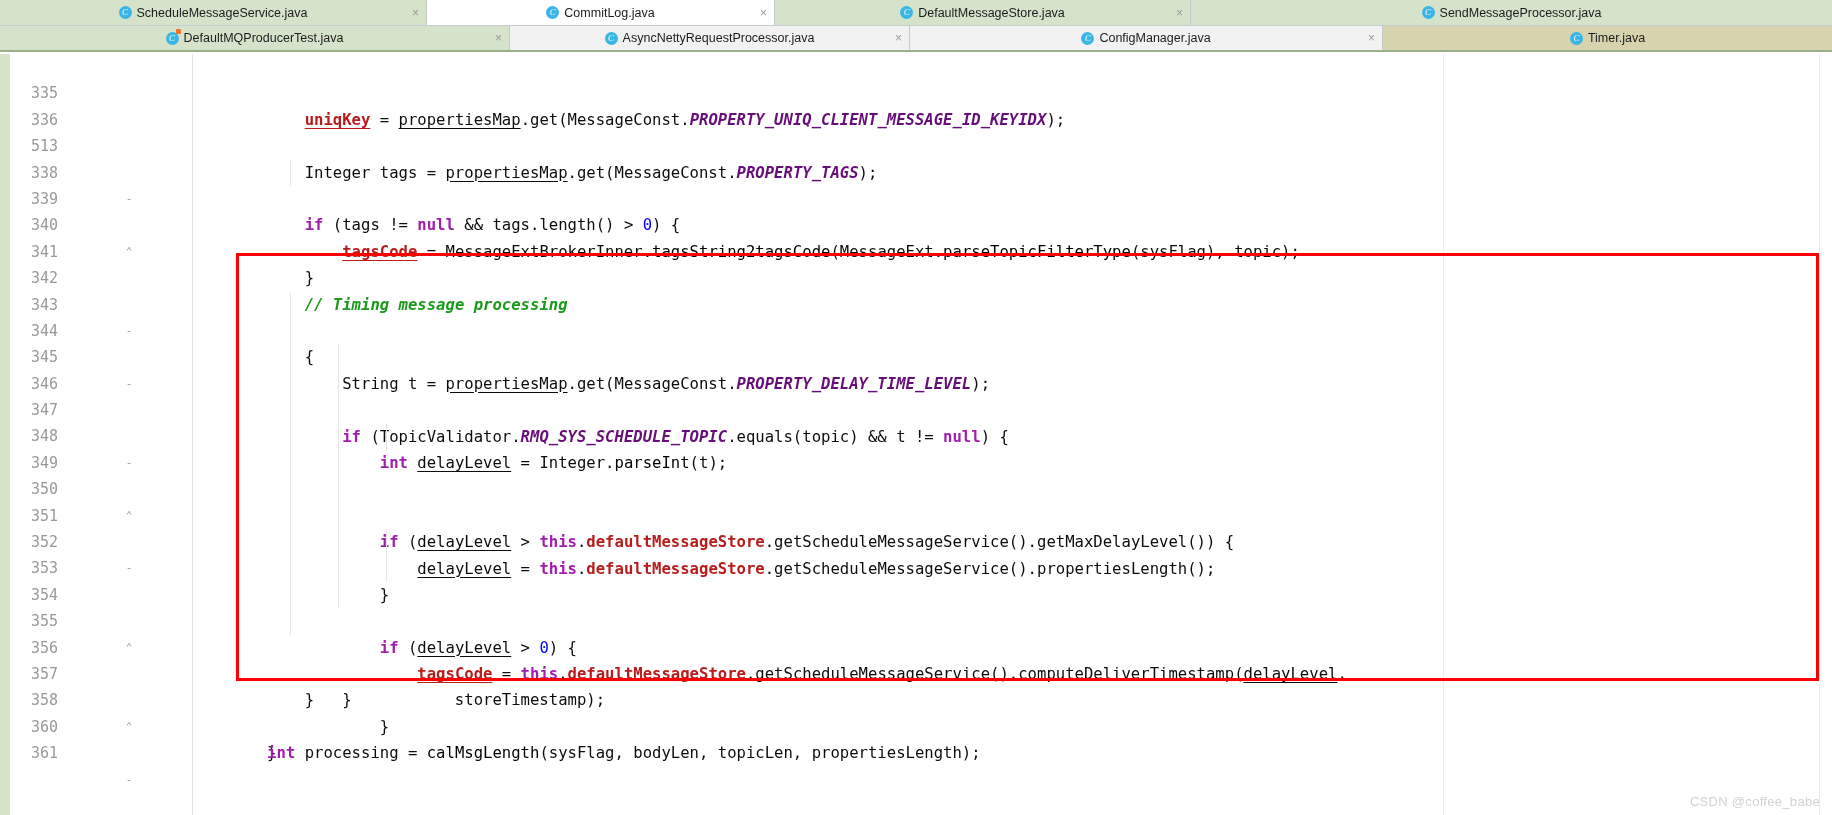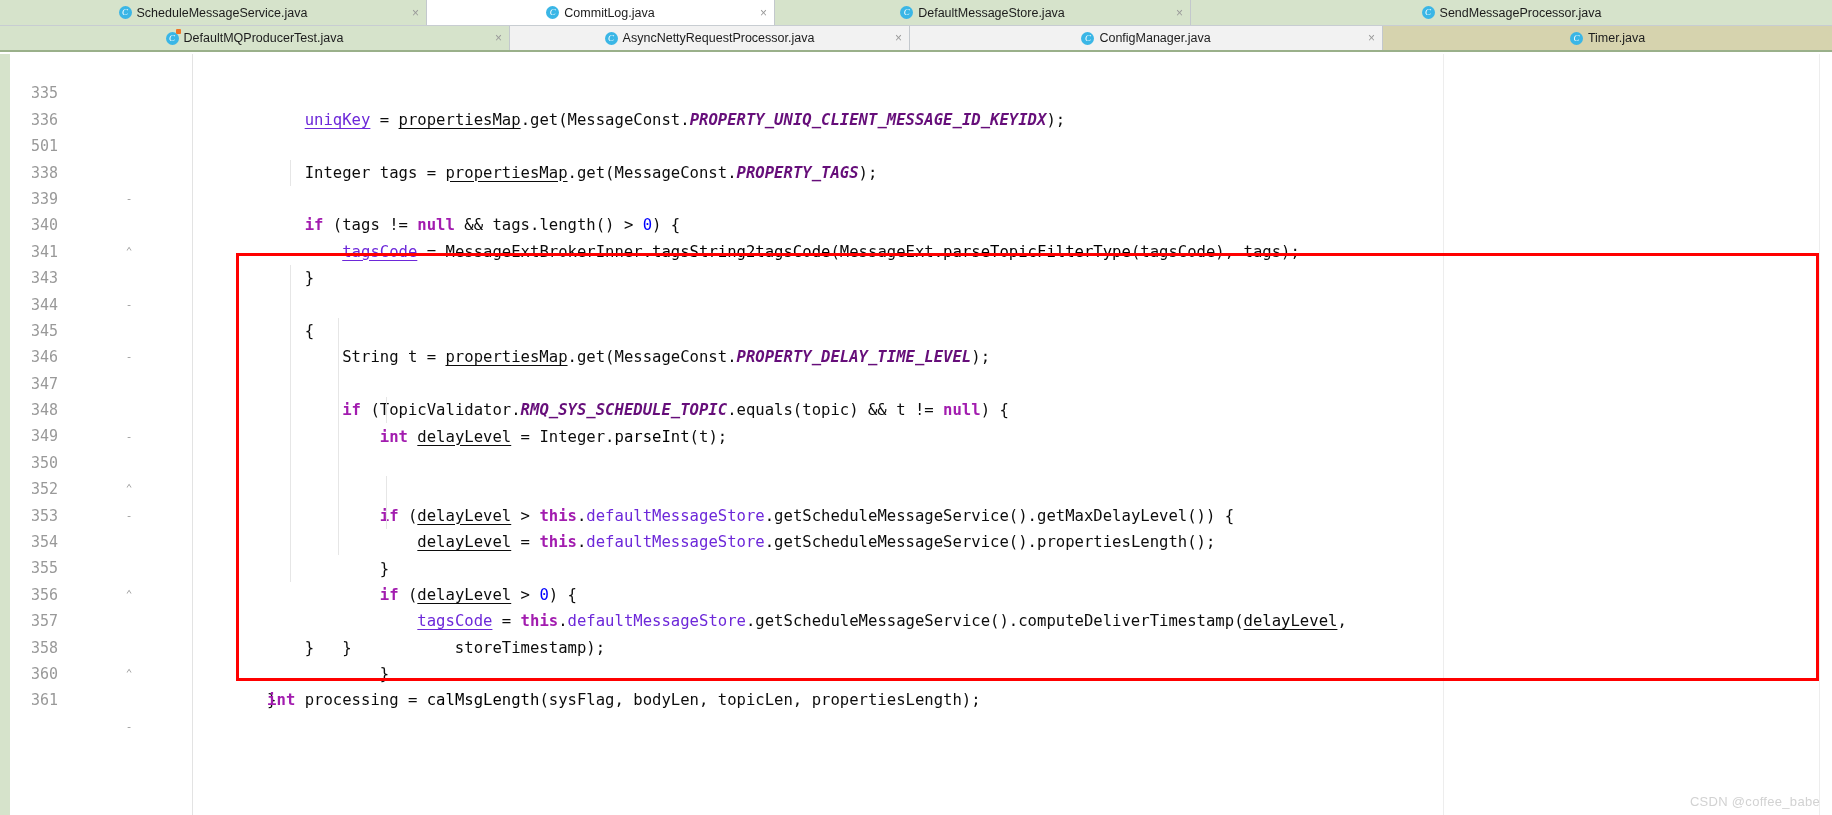--- a/index.html
+++ b/index.html
@@ -73,21 +73,21 @@
     font-family:"DejaVu Sans Mono","Liberation Mono",monospace;
     font-size:15.6px;color:#0c0c0c;
   }
 
   
   .iguide{position:absolute;top:0;width:1px;height:26.4px;background:#e6e6e6;}
 
   
   .kw{color:#a21caf;font-weight:bold;}
   .num{color:#0000ff;}
-  .fieldc{color:#6d28d9;font-weight:normal;}
+  .fieldc{color:#b91c1c;font-weight:bold;}
   .constc{color:#660e7a;font-weight:bold;font-style:italic;}
   .statm{color:#000000;}
   .cmt{color:#1a9a1a;font-style:italic;font-weight:bold;}
   .uline{text-decoration:underline;text-underline-offset:3px;}
   .plain{color:#0c0c0c;}
 
   
   .redbox{
     position:absolute;left:236px;top:199px;width:1583px;height:428px;
     border:3px solid #ff0000;box-sizing:border-box;pointer-events:none;
@@ -165,47 +165,51 @@
         <span class="ln">335</span>
         <span class="code"><span class="plain">            </span><span class="fieldc uline">uniqKey</span><span class="plain"> = </span><span class="plain uline">propertiesMap</span><span class="plain">.get(MessageConst.</span><span class="constc">PROPERTY_UNIQ_CLIENT_MESSAGE_ID_KEYIDX</span><span class="plain">);</span></span>
       </div>
 
       <div class="line">
         <span class="ln">336</span>
         <span class="code"></span>
       </div>
 
       <div class="line">
-        <span class="ln">501</span>
+        <span class="ln">513</span>
         <span class="code"><span class="plain">            Integer tags = </span><span class="plain uline">propertiesMap</span><span class="plain">.get(MessageConst.</span><span class="constc">PROPERTY_TAGS</span><span class="plain">);</span></span>
       </div>
 
       <div class="line">
         <span class="ln">338</span>
         <span class="fold">-</span>
         <span class="code"><span class="plain">            </span><span class="kw">if</span><span class="plain"> (tags != </span><span class="kw">null</span><span class="plain"> &amp;&amp; tags.length() &gt; </span><span class="num">0</span><span class="plain">) {</span></span>
       </div>
 
       <div class="line">
         <span class="ln">339</span>
         <span class="iguide" style="left:290px;"></span>
-        <span class="code"><span class="plain">                </span><span class="fieldc uline">tagsCode</span><span class="plain"> = MessageExtBrokerInner.</span><span class="statm">tagsString2tagsCode</span><span class="plain">(MessageExt.</span><span class="statm">parseTopicFilterType</span><span class="plain">(tagsCode), tags);</span></span>
+        <span class="code"><span class="plain">                </span><span class="fieldc uline">tagsCode</span><span class="plain"> = MessageExtBrokerInner.</span><span class="statm">tagsString2tagsCode</span><span class="plain">(MessageExt.</span><span class="statm">parseTopicFilterType</span><span class="plain">(sysFlag), topic);</span></span>
       </div>
 
       <div class="line">
         <span class="ln">340</span>
         <span class="fold">⌃</span>
         <span class="code"><span class="plain">            }</span></span>
       </div>
 
       <div class="line">
         <span class="ln">341</span>
         <span class="code"></span>
       </div>
 
+      <div class="line">
+        <span class="ln">342</span>
+        <span class="code"><span class="plain">            </span><span class="cmt">// Timing message processing</span></span>
+      </div>
 
       <div class="line">
         <span class="ln">343</span>
         <span class="fold">-</span>
         <span class="code"><span class="plain">            {</span></span>
       </div>
 
       <div class="line">
         <span class="ln">344</span>
         <span class="iguide" style="left:290px;"></span>
@@ -250,20 +254,26 @@
       </div>
 
       <div class="line">
         <span class="ln">350</span>
         <span class="fold">⌃</span>
         <span class="iguide" style="left:290px;"></span>
         <span class="iguide" style="left:338px;"></span>
         <span class="code"><span class="plain">                    }</span></span>
       </div>
 
+      <div class="line">
+        <span class="ln">351</span>
+        <span class="iguide" style="left:290px;"></span>
+        <span class="iguide" style="left:338px;"></span>
+        <span class="code"></span>
+      </div>
 
       <div class="line">
         <span class="ln">352</span>
         <span class="fold">-</span>
         <span class="iguide" style="left:290px;"></span>
         <span class="iguide" style="left:338px;"></span>
         <span class="code"><span class="plain">                    </span><span class="kw">if</span><span class="plain"> (</span><span class="plain uline">delayLevel</span><span class="plain"> &gt; </span><span class="num">0</span><span class="plain">) {</span></span>
       </div>
 
       <div class="line">

